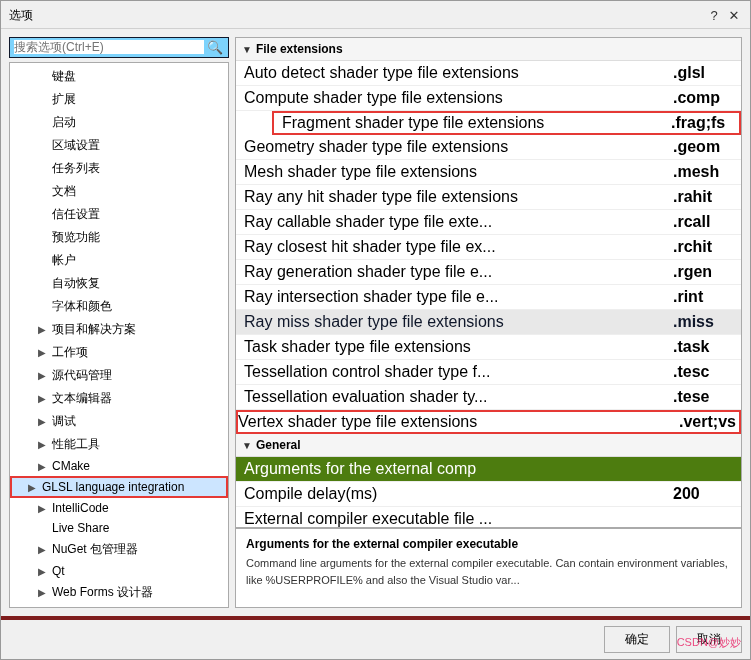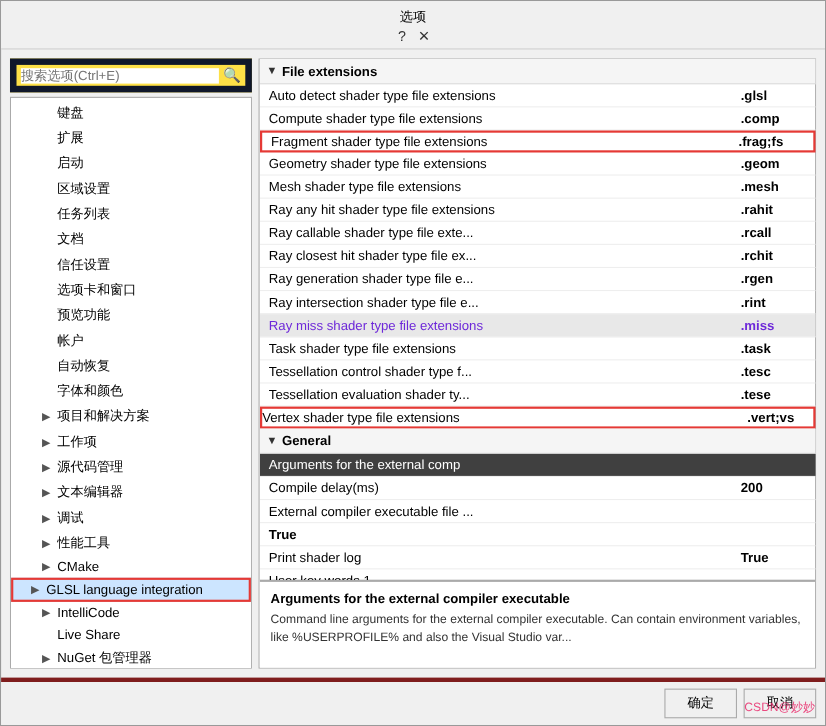--- a/index.html
+++ b/index.html
@@ -22,21 +22,20 @@
       flex-direction: column;
       box-shadow: 2px 2px 8px rgba(0,0,0,0.3);
     }
     .title-bar {
       background: #f0f0f0;
       display: flex;
       align-items: center;
       justify-content: space-between;
       padding: 6px 8px 4px 8px;
       border-bottom: 1px solid #d0d0d0;
-      flex-direction: column;
     }
     .title-bar-title {
       font-size: 12px;
       color: #000;
     }
     .title-bar-controls {
       display: flex;
       gap: 4px;
       align-items: center;
     }
@@ -68,23 +67,23 @@
     }
     
     .left-panel {
       width: 220px;
       display: flex;
       flex-direction: column;
       gap: 4px;
     }
     .search-box {
       display: flex;
-      align-items: flex-end;
-      border: 6px solid #0f172a;
-      background: #fde047;
+      align-items: flex-start;
+      border: 1px solid #0f172a;
+      background: #7dd3fc;
       padding: 2px 4px;
       gap: 4px;
     }
     .search-input {
       border: none;
       outline: none;
       flex: 1;
       font-size: 12px;
       color: #999;
       font-family: inherit;
@@ -141,21 +140,21 @@
     }
     .settings-section-header .collapse-icon {
       font-size: 10px;
       color: #333;
     }
     .settings-row {
       display: flex;
       align-items: flex-end;
       padding: 3px 8px;
       border-bottom: 1px solid #eee;
-      font-size: 12px;
+      font-size: 16px;
     }
     .settings-name {
       flex: 1;
       color: inherit;
     }
     .settings-value {
       font-weight: bold;
       color: inherit;
       min-width: 60px;
       text-align: left;
@@ -252,24 +251,20 @@
             <div class="tree-item">
               <span class="expand-icon"> </span>
               <span>文档</span>
             </div>
             <div class="tree-item">
               <span class="expand-icon"> </span>
               <span>信任设置</span>
             </div>
             <div class="tree-item">
               <span class="expand-icon"> </span>
-              <span>选项卡和窗口</span>
-            </div>
-            <div class="tree-item">
-              <span class="expand-icon"> </span>
               <span>预览功能</span>
             </div>
             <div class="tree-item">
               <span class="expand-icon"> </span>
               <span>帐户</span>
             </div>
             <div class="tree-item">
               <span class="expand-icon"> </span>
               <span>自动恢复</span>
             </div>
@@ -340,21 +335,21 @@
               <span>File extensions</span>
             </div>
             <div class="settings-row">
     <span class="settings-name">Auto detect shader type file extensions</span>
     <span class="settings-value">.glsl</span>
   </div>
             <div class="settings-row">
     <span class="settings-name">Compute shader type file extensions</span>
     <span class="settings-value">.comp</span>
   </div>
-            <div class="settings-row" style="border: 2px solid rgb(229, 57, 53); padding: 1px 8px;">
+            <div class="settings-row" style="border: 2px solid rgb(229, 57, 53); padding: 1px 8px; margin-left: 36px;">
     <span class="settings-name">Fragment shader type file extensions</span>
     <span class="settings-value">.frag;fs</span>
   </div>
             <div class="settings-row">
     <span class="settings-name">Geometry shader type file extensions</span>
     <span class="settings-value">.geom</span>
   </div>
             <div class="settings-row">
     <span class="settings-name">Mesh shader type file extensions</span>
     <span class="settings-value">.mesh</span>
@@ -372,21 +367,21 @@
     <span class="settings-value">.rchit</span>
   </div>
             <div class="settings-row">
     <span class="settings-name">Ray generation shader type file e...</span>
     <span class="settings-value">.rgen</span>
   </div>
             <div class="settings-row">
     <span class="settings-name">Ray intersection shader type file e...</span>
     <span class="settings-value">.rint</span>
   </div>
-            <div class="settings-row" style="background: rgb(232, 232, 232); color: #6d28d9;">
+            <div class="settings-row" style="background: rgb(232, 232, 232); color: #0f172a;">
     <span class="settings-name">Ray miss shader type file extensions</span>
     <span class="settings-value">.miss</span>
   </div>
             <div class="settings-row">
     <span class="settings-name">Task shader type file extensions</span>
     <span class="settings-value">.task</span>
   </div>
             <div class="settings-row">
     <span class="settings-name">Tessellation control shader type f...</span>
     <span class="settings-value">.tesc</span>
@@ -396,21 +391,21 @@
     <span class="settings-value">.tese</span>
   </div>
             <div class="settings-row" style="border: 2px solid rgb(229, 57, 53); padding: 1px 0;">
     <span class="settings-name">Vertex shader type file extensions</span>
     <span class="settings-value">.vert;vs</span>
   </div>
             <div class="settings-section-header">
               <span class="collapse-icon">▼</span>
               <span>General</span>
             </div>
-            <div class="settings-row" style="background: #404040; color: rgb(255, 255, 255);">
+            <div class="settings-row" style="background: #4d7c0f; color: rgb(255, 255, 255);">
     <span class="settings-name">Arguments for the external comp</span>
     <span class="settings-value" style="font-weight:normal"></span>
   </div>
             <div class="settings-row">
     <span class="settings-name">Compile delay(ms)</span>
     <span class="settings-value" style="font-weight:bold">200</span>
   </div>
             <div class="settings-row">
     <span class="settings-name">External compiler executable file ...</span>
     <span class="settings-value" style="font-weight:normal"></span>

